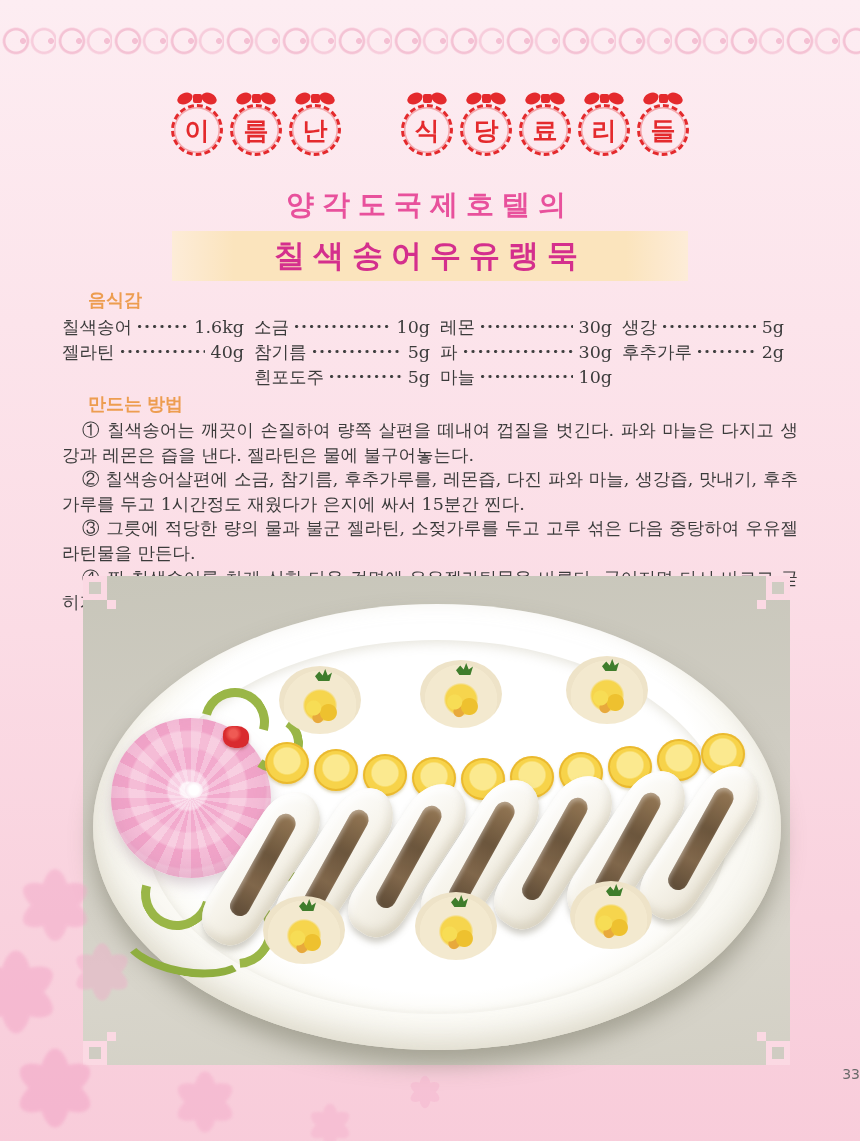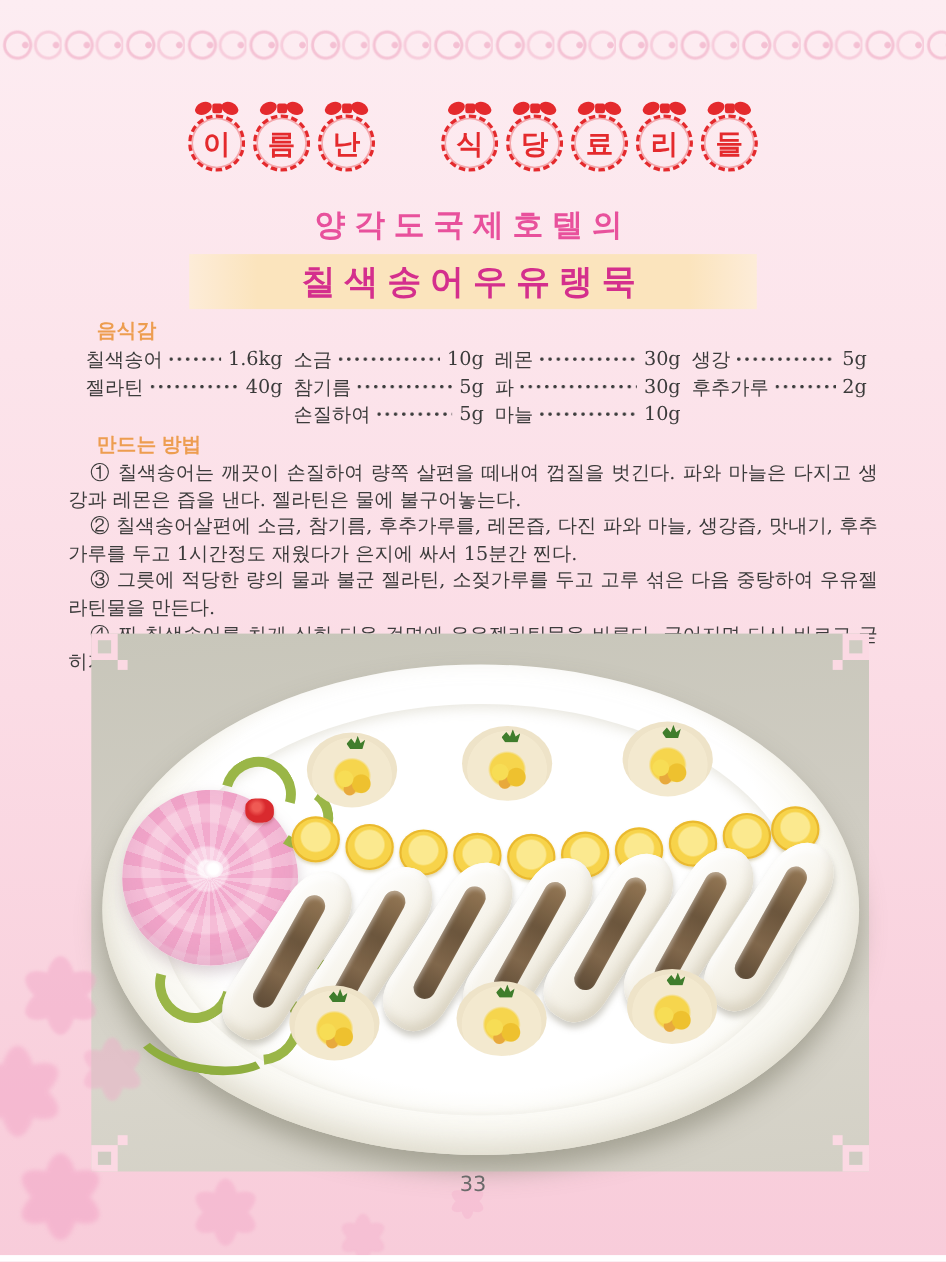--- a/index.html
+++ b/index.html
@@ -36,21 +36,21 @@
           background:linear-gradient(90deg,#fdecd8 0%,#fbe4bd 12%,#fbe4bd 88%,#fdecd8 100%);
           display:flex;align-items:center;justify-content:center;}
   .banner .dish{font-family:"DejaVu Serif",serif;font-weight:bold;font-size:31px;
                 letter-spacing:8px;color:#d42f8d;}
   
   .content{position:absolute;top:289px;left:62px;width:736px;color:#3b3b3b;}
   .section-heading{font-family:"Liberation Sans",sans-serif;font-weight:bold;font-size:18px;
                    color:#ed9d50;margin:0 0 3px 26px;line-height:22px;}
   .ing-table{display:flex;margin:2px 0 4px 0;}
   .ing-col{display:flex;flex-direction:column;}
-  .ing-col.c1{width:192px;margin-left:16px;} .ing-col.c2{width:186px;} .ing-col.c3{width:182px;} .ing-col.c4{width:172px;}
+  .ing-col.c1{width:192px;} .ing-col.c2{width:186px;} .ing-col.c3{width:182px;} .ing-col.c4{width:172px;}
   .ing-row{display:flex;align-items:center;height:25px;font-size:17.5px;padding-right:10px;}
   .lead{flex:1;height:3px;margin:0 6px;
         background-image:radial-gradient(circle at 1.6px 1.5px,#3c3c3c 1.2px,rgba(0,0,0,0) 1.9px);
         background-size:7.5px 3px;background-repeat:repeat-x;}
   .amt{white-space:nowrap;}
   .steps p{margin:0;font-size:17.5px;line-height:24.6px;text-align:justify;text-indent:20px;}
   
   .photo{position:absolute;top:576px;left:83px;width:707px;height:489px;
          background:linear-gradient(175deg,#c8c6ba 0%,#cfccc2 40%,#d8d5cb 75%,#d3d0c5 100%);}
   .pc{position:absolute;width:0;height:0;}
@@ -93,22 +93,22 @@
   .flower::after{content:'';position:absolute;left:46%;top:40%;width:18px;height:16px;border-radius:50%;
          background:radial-gradient(circle,#fff 0 40%, #f6d9e8 100%);}
   .curl{position:absolute;border:9px solid #9ab647;border-radius:50%;
         border-bottom-color:transparent;border-left-color:transparent;}
   .stem{position:absolute;width:120px;height:54px;border:8px solid transparent;
         border-bottom:8px solid #8fae3f;border-radius:50%;}
   .bud{position:absolute;width:26px;height:22px;border-radius:35% 45% 40% 45%;
        background:radial-gradient(circle at 40% 35%, #ef5a54 0 18%, #d92a2e 40% 75%, #a31b20 100%);
        box-shadow:0 2px 3px rgba(150,60,60,.4);}
   
-  .page-number{position:absolute;top:1066px;left:0;width:100%;text-align:center;
-               font-family:"DejaVu Sans",sans-serif;font-size:19px;color:#6a6a6a;}
+  .page-number{position:absolute;top:1066px;left:0;width:100%;text-align:right;
+               font-family:"DejaVu Sans",sans-serif;font-size:14px;color:#6a6a6a;}
   .wm{position:absolute;filter:blur(1.6px);}
   .wm::before,.wm::after,.wm .p{content:'';position:absolute;left:-15px;top:-36px;width:30px;height:72px;
       background:#f3a8c8;border-radius:50%;}
   .wm::before{transform:rotate(60deg);} .wm::after{transform:rotate(120deg);}
   .wm .c{position:absolute;left:-8px;top:-8px;width:16px;height:16px;border-radius:50%;background:#eda963;}
   .bottom-white{position:absolute;left:0;bottom:0;width:100%;height:6px;background:#ffffff;}
 </style>
 </head>
 <body>
 
@@ -203,21 +203,21 @@
           <span>소금</span>
           <span class="lead"></span>
           <span class="amt">10g</span>
         </div>
         <div class="ing-row">
           <span>참기름</span>
           <span class="lead"></span>
           <span class="amt">5g</span>
         </div>
         <div class="ing-row">
-          <span>손질하여</span>
+          <span>흰포도주</span>
           <span class="lead"></span>
           <span class="amt">5g</span>
         </div>
       </div>
       <div class="ing-col c3">
         <div class="ing-row">
           <span>레몬</span>
           <span class="lead"></span>
           <span class="amt">30g</span>
         </div>

